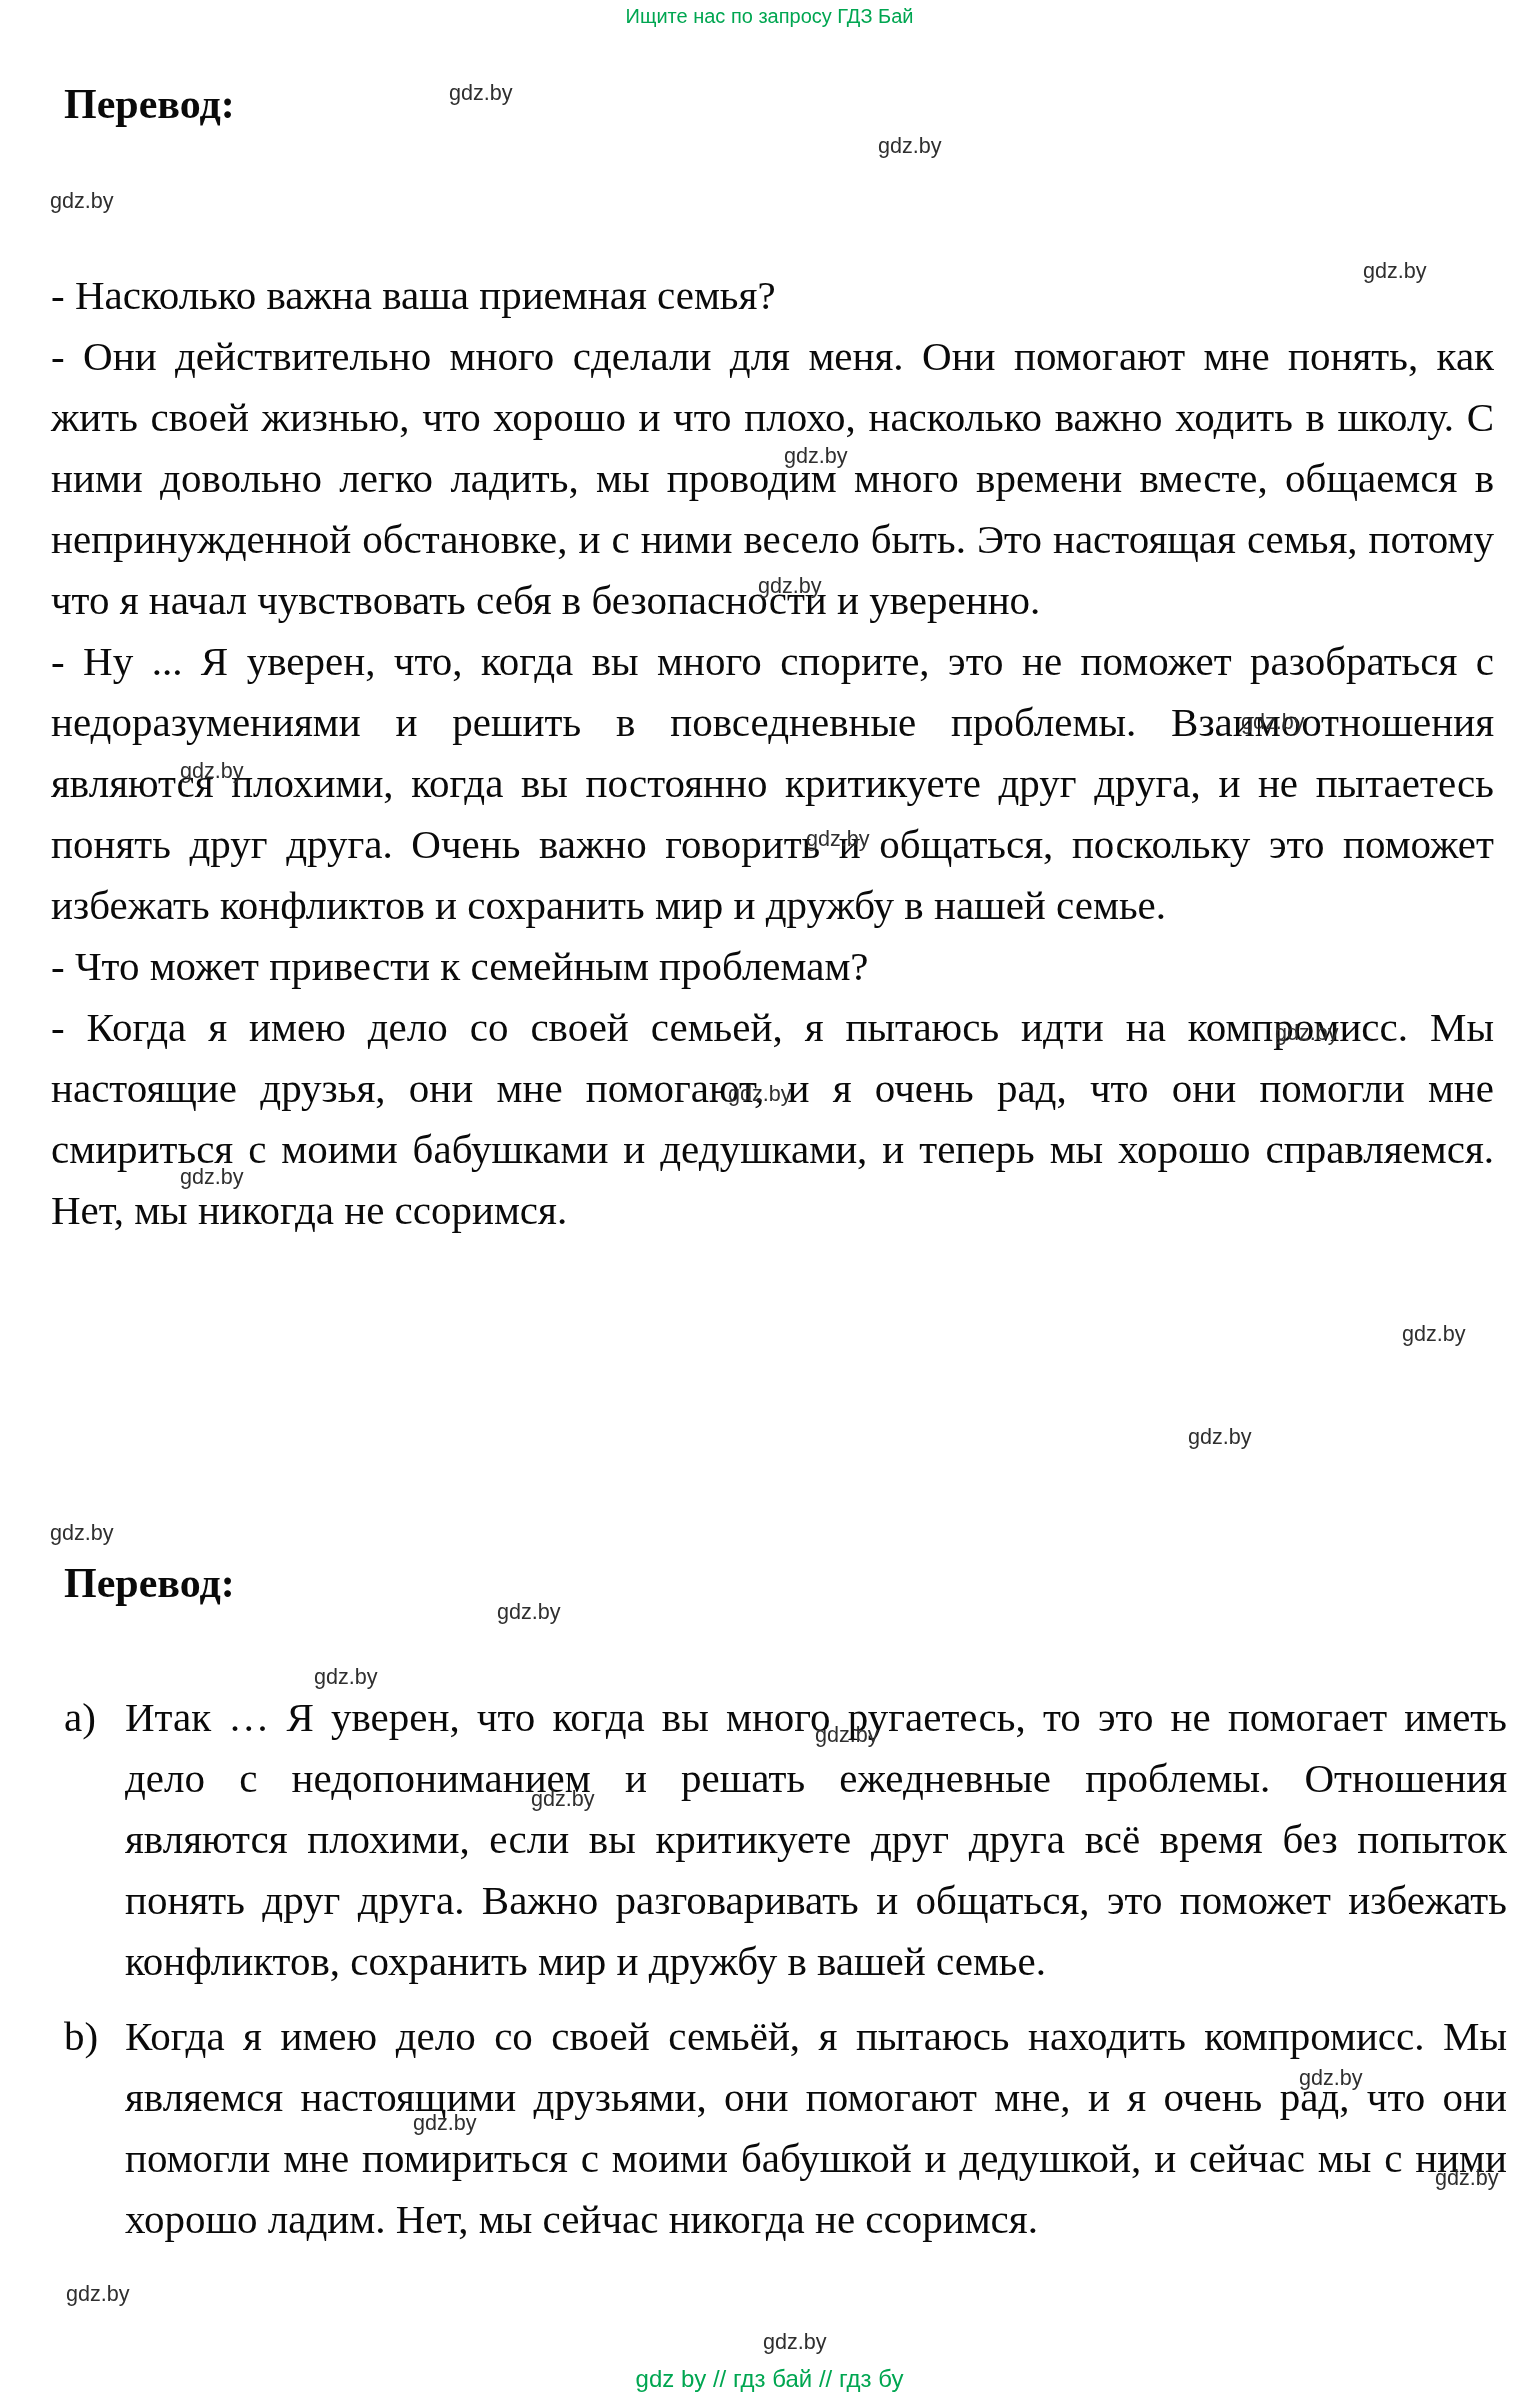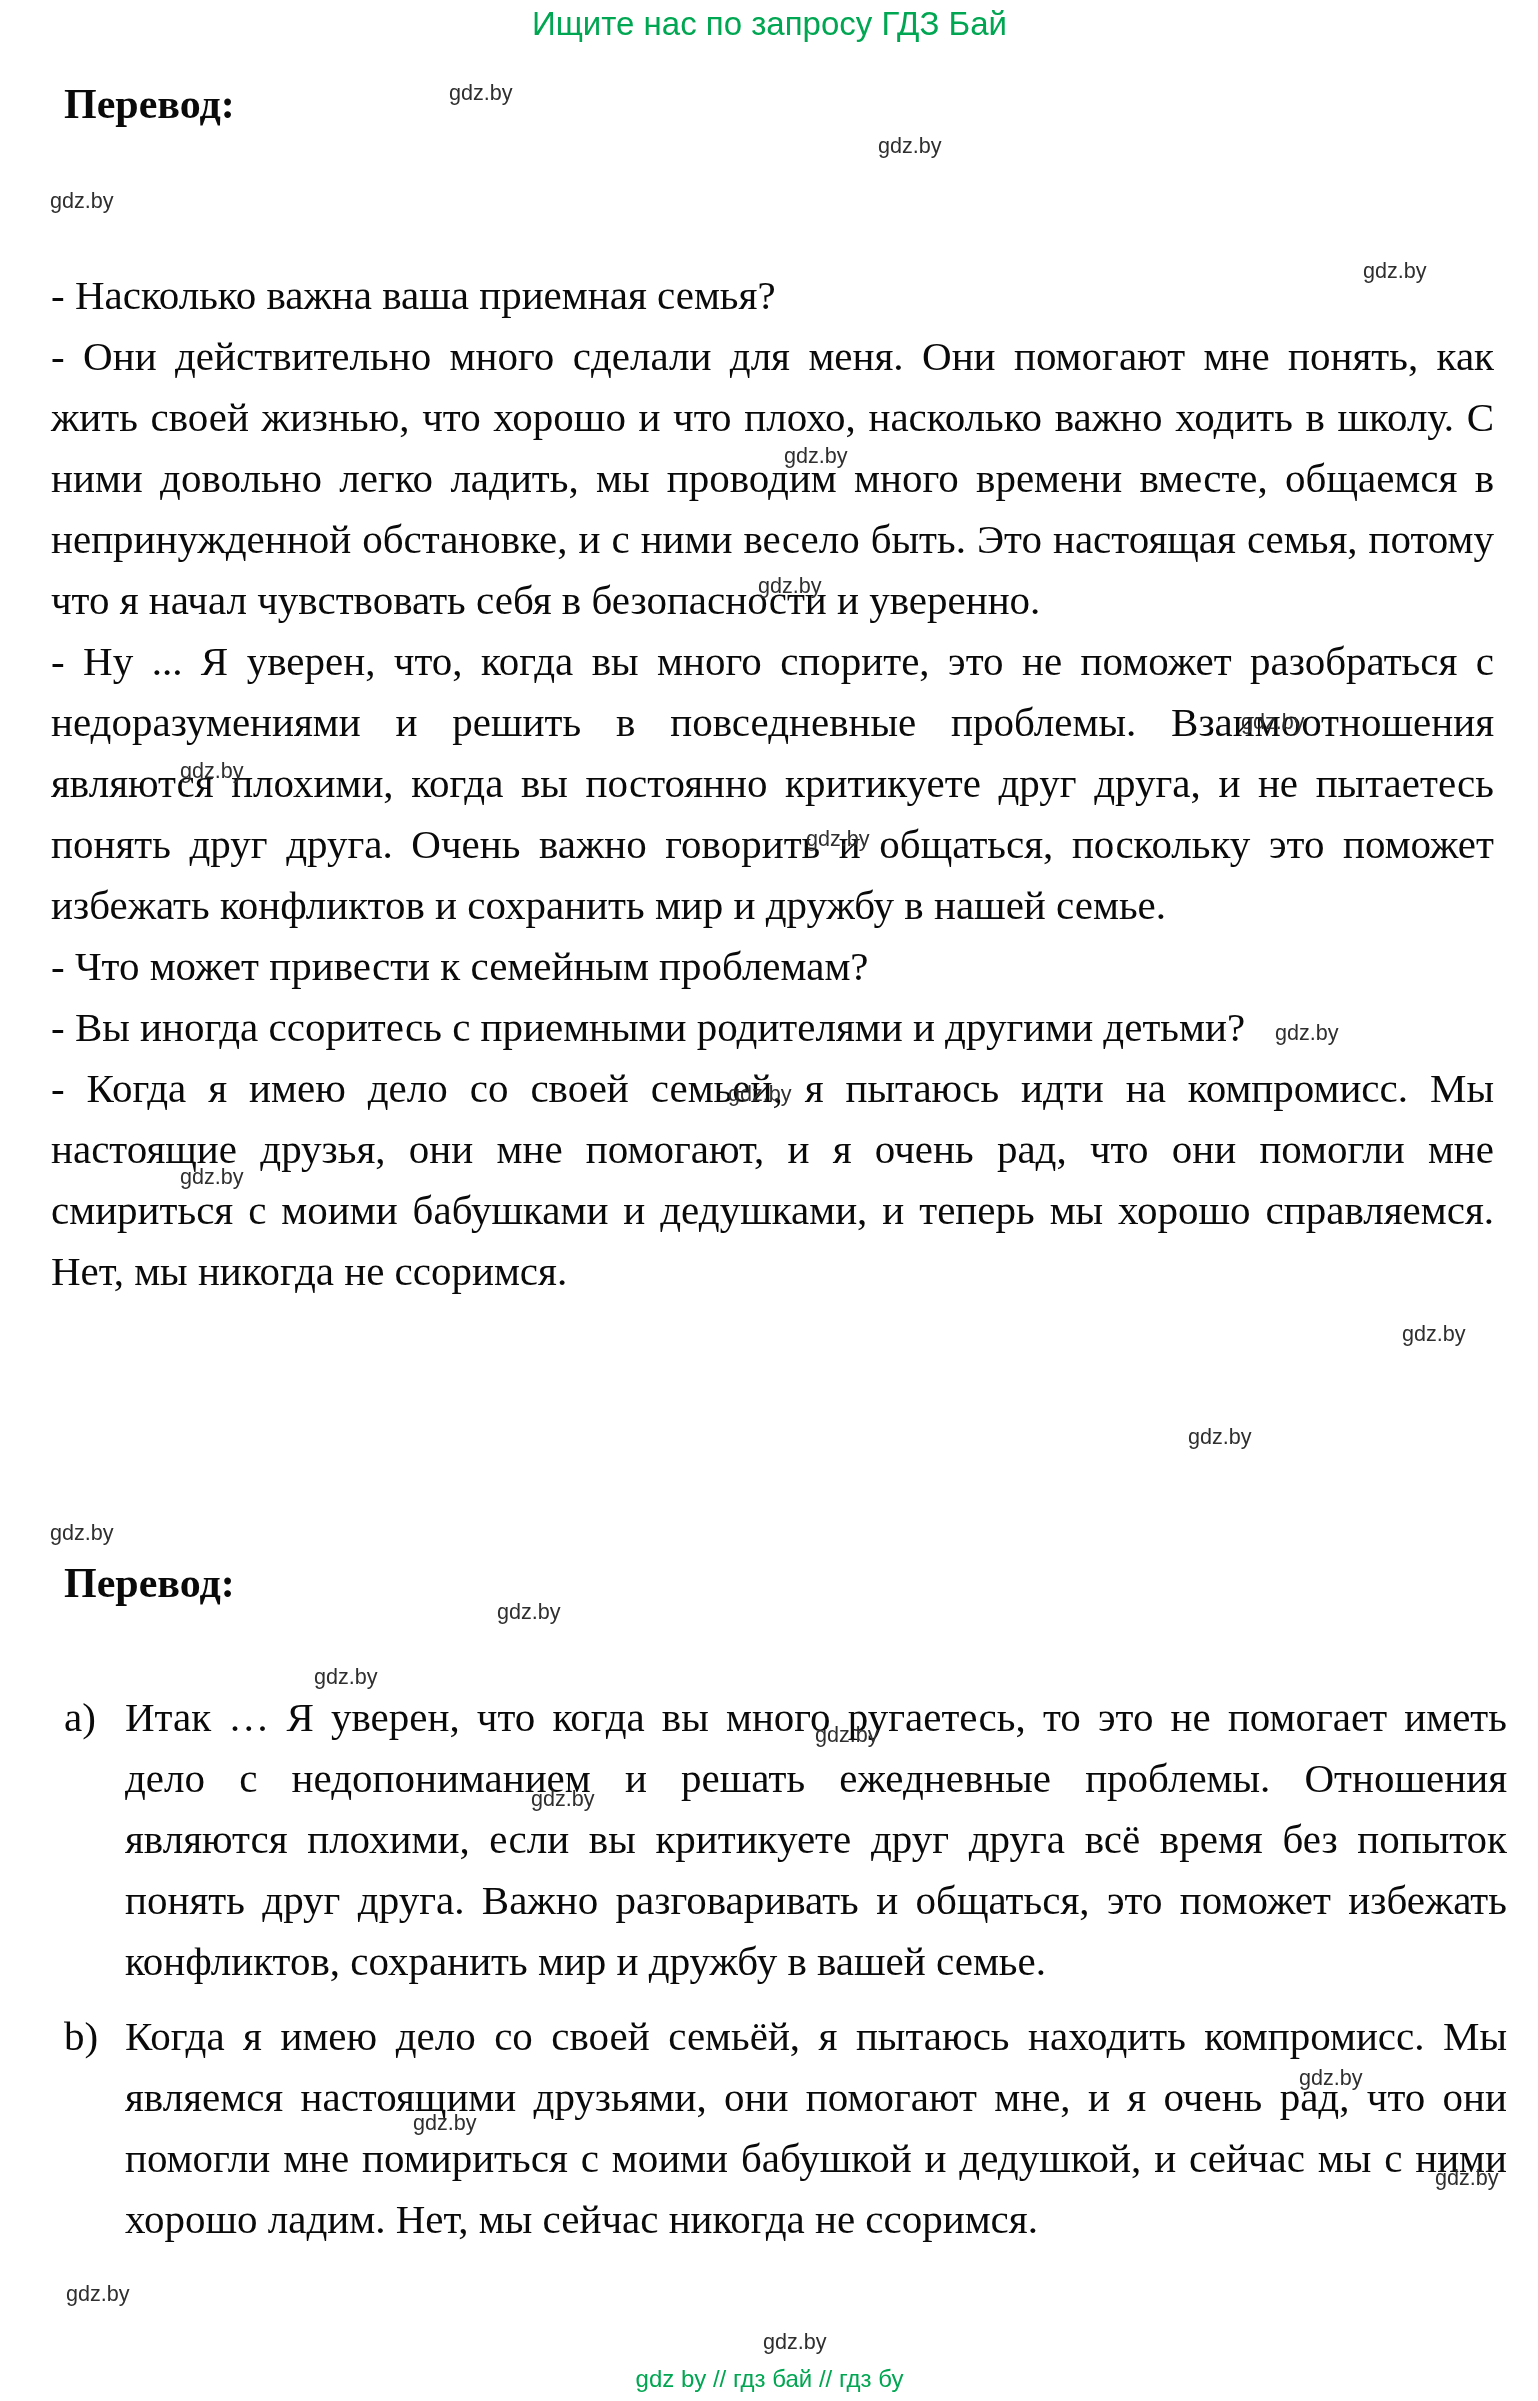--- a/index.html
+++ b/index.html
@@ -15,21 +15,21 @@
   .page { position: absolute; inset: 0; }
 
   .banner-top, .banner-bottom {
     position: absolute;
     left: 0;
     width: 100%;
     text-align: center;
     font-family: "Liberation Sans", sans-serif;
     color: #00a651;
   }
-  .banner-top { top: 4.8px; font-size: 33px; }
+  .banner-top { top: 4.8px; font-size: 20px; }
   .banner-bottom { top: 2365px; font-size: 24px; }
 
   .heading {
     position: absolute;
     left: 64px;
     font-size: 42px;
     font-weight: bold;
     line-height: 48px;
   }
   .heading1 { top: 80px; }
@@ -73,21 +73,20 @@
 
   <div class="banner-top">Ищите нас по запросу ГДЗ Бай</div>
 
   <div class="heading heading1">Перевод:</div>
 
   <div class="dialogue">
     <p>- Насколько важна ваша приемная семья?</p>
     <p>- Они действительно много сделали для меня. Они помогают мне понять, как жить своей жизнью, что хорошо и что плохо, насколько важно ходить в школу. С ними довольно легко ладить, мы проводим много времени вместе, общаемся в непринужденной обстановке, и с ними весело быть. Это настоящая семья, потому что я начал чувствовать себя в безопасности и уверенно.</p>
     <p>- Ну ... Я уверен, что, когда вы много спорите, это не поможет разобраться с недоразумениями и решить в повседневные проблемы. Взаимоотношения являются плохими, когда вы постоянно критикуете друг друга, и не пытаетесь понять друг друга. Очень важно говорить и общаться, поскольку это поможет избежать конфликтов и сохранить мир и дружбу в нашей семье.</p>
     <p>- Что может привести к семейным проблемам?</p>
-    <p>- Вы иногда ссоритесь с приемными родителями и другими детьми?</p>
     <p>- Когда я имею дело со своей семьей, я пытаюсь идти на компромисс. Мы настоящие друзья, они мне помогают, и я очень рад, что они помогли мне смириться с моими бабушками и дедушками, и теперь мы хорошо справляемся. Нет, мы никогда не ссоримся.</p>
   </div>
 
   <div class="heading heading2">Перевод:</div>
 
   <div class="translation">
     <div class="trans-item">
       <span class="item-label">a)</span>
       <div class="item-text">Итак … Я уверен, что когда вы много ругаетесь, то это не помогает иметь дело с недопониманием и решать ежедневные проблемы. Отношения являются плохими, если вы критикуете друг друга всё время без попыток понять друг друга. Важно разговаривать и общаться, это поможет избежать конфликтов, сохранить мир и дружбу в вашей семье.</div>
     </div>

